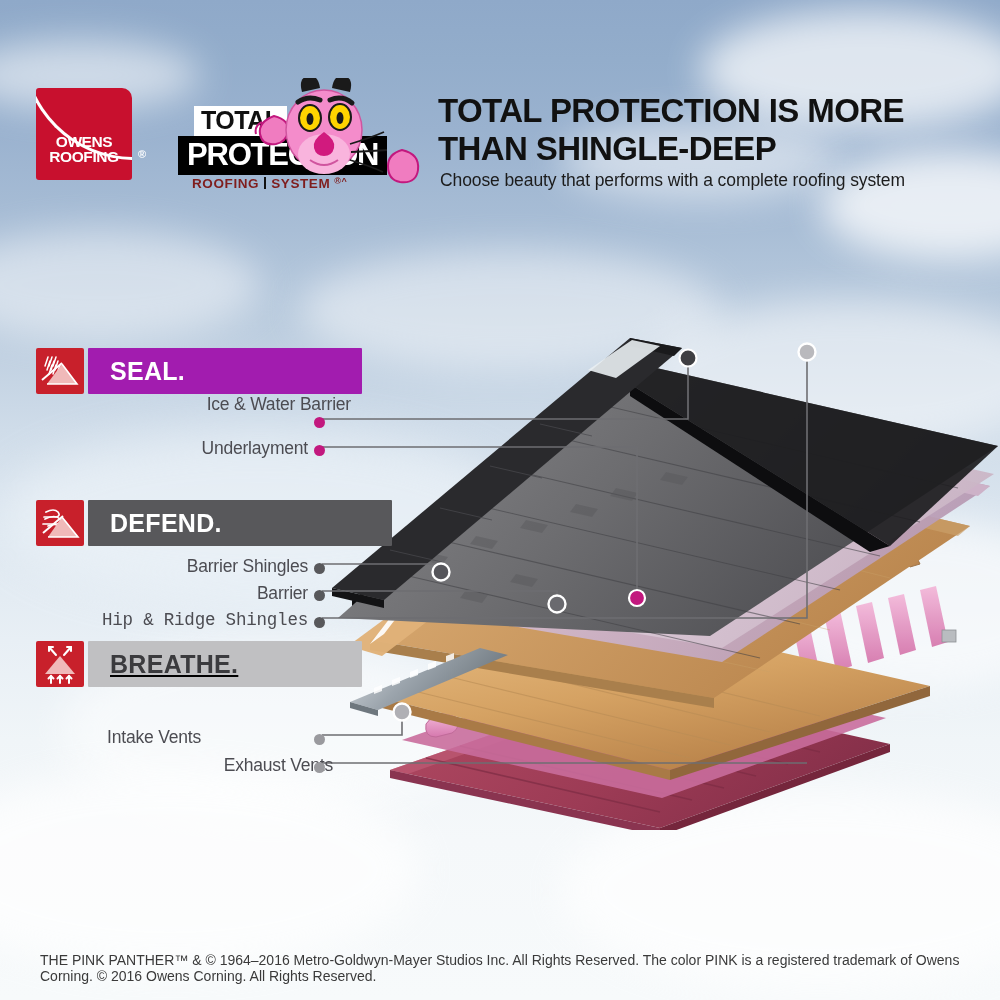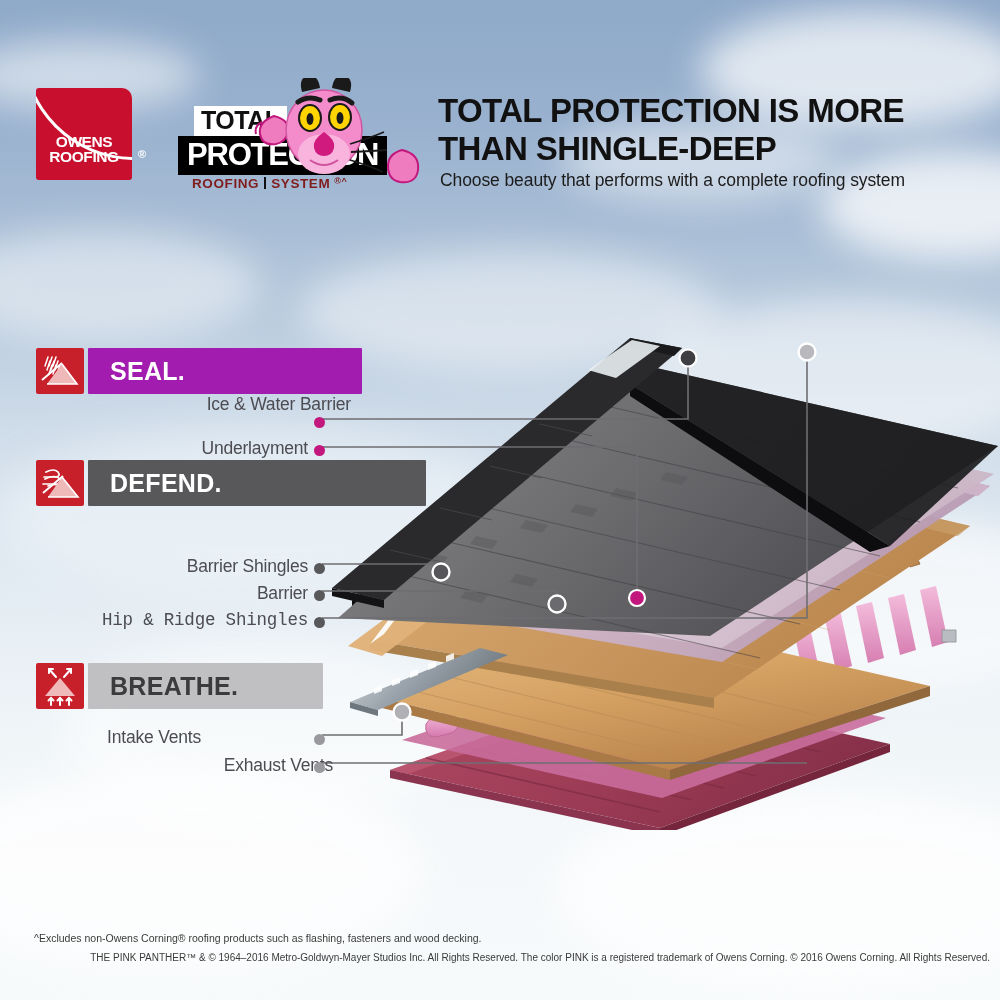--- a/index.html
+++ b/index.html
@@ -95,21 +95,21 @@
     position:absolute; text-align:right; font-size:17.5px;
     color:#4c4c52; white-space:nowrap; letter-spacing:-0.2px;
   }
 
   
   .roof-wrap { position:absolute; left:330px; top:300px; width:670px; height:530px; }
 
   
   .footer { position:absolute; left:34px; width:950px; color:#3a3a3a; }
   .foot1 { position:absolute; top:932px; font-size:10.5px; }
-  .foot2 { position:absolute; top:952px; font-size:10px; left:40px;text-align:right; }
+  .foot2 { position:absolute; top:952px; font-size:14px; left:40px; }
 </style>
 </head>
 <body>
 
 <div id="stage">
 
   <div class="sky"></div>
   <div class="cloud" style="left:-40px;top:40px;width:240px;height:70px;opacity:.55;"></div>
   <div class="cloud" style="left:700px;top:10px;width:330px;height:120px;opacity:.7;"></div>
   <div class="cloud" style="left:560px;top:120px;width:280px;height:80px;opacity:.5;"></div>
@@ -440,21 +440,21 @@
       <path d="M6 32 L26 15" stroke="#ffffff" stroke-width="2" fill="none"></path>
     </svg></div>
         <div class="cat-bar" style="background: #a21caf;">
           <span class="cat-label" style="color: rgb(255, 255, 255);">SEAL.</span>
         </div>
       </div>
       <div class="callout" style="top: 394px; left: 0px; width: 308px; margin-left: 43px;"><span>Ice &amp; Water Barrier</span></div>
       <div style="position: absolute; left: 314px; top: 417px; width: 11px; height: 11px; border-radius: 50%; background: rgb(194, 24, 126);"></div>
       <div class="callout" style="top: 438px; left: 0px; width: 308px;"><span>Underlayment</span></div>
       <div style="position: absolute; left: 314px; top: 445px; width: 11px; height: 11px; border-radius: 50%; background: rgb(194, 24, 126);"></div>
-      <div class="cat" style="top: 460px; width: 390px;">
+      <div class="cat" style="top: 500px; width: 356px;">
         <div class="cat-icon" style="background: rgb(200, 32, 43);">
     <svg viewBox="0 0 48 46" width="48" height="46">
       <g stroke="#ffffff" stroke-width="1.7" fill="none" stroke-linecap="round">
         <path d="M10 12 q8 -4 12 0 q3 4 -2 5 l-12 0"></path>
         <path d="M9 19 q10 -5 15 0 q3 4 -3 5 l-14 0"></path>
         <path d="M12 26 q7 -3 10 0"></path>
       </g>
       <path d="M26 17 L42 37 L12 37 Z" fill="#f0b9b9"></path>
       <path d="M26 17 L42 37 L12 37" fill="none" stroke="#ffffff" stroke-width="1.6"></path>
       <path d="M7 33 L27 16" stroke="#ffffff" stroke-width="2" fill="none"></path>
@@ -462,21 +462,21 @@
         <div class="cat-bar" style="background: rgb(88, 88, 91);">
           <span class="cat-label" style="color: rgb(255, 255, 255);">DEFEND.</span>
         </div>
       </div>
       <div class="callout" style="top: 556px; left: 0px; width: 308px;"><span>Barrier Shingles</span></div>
       <div style="position: absolute; left: 314px; top: 563px; width: 11px; height: 11px; border-radius: 50%; background: rgb(88, 88, 91);"></div>
       <div class="callout" style="top: 583px; left: 0px; width: 308px;"><span>Barrier</span></div>
       <div style="position: absolute; left: 314px; top: 590px; width: 11px; height: 11px; border-radius: 50%; background: rgb(88, 88, 91);"></div>
       <div class="callout" style="top: 610px; left: 0px; width: 308px; font-family: Liberation Mono, monospace;"><span>Hip &amp; Ridge Shingles</span></div>
       <div style="position: absolute; left: 314px; top: 617px; width: 11px; height: 11px; border-radius: 50%; background: rgb(88, 88, 91);"></div>
-      <div class="cat" style="top: 663px; width: 287px;">
+      <div class="cat" style="top: 641px; width: 326px; text-decoration: underline;">
         <div class="cat-icon" style="background: rgb(200, 32, 43);">
     <svg viewBox="0 0 48 46" width="48" height="46">
       <g stroke="#ffffff" stroke-width="2" fill="none" stroke-linecap="round">
         <path d="M20 14 L13 6"></path>
               <path d="M13 6 L17 6"></path>
               <path d="M13 6 L13 10"></path>
         <path d="M28 14 L35 6"></path>
               <path d="M35 6 L31 6"></path>
               <path d="M35 6 L35 10"></path>
       </g>
@@ -493,16 +493,15 @@
         <div class="cat-bar" style="background: rgb(192, 192, 194);">
           <span class="cat-label" style="color: rgb(59, 59, 62);">BREATHE.</span>
         </div>
       </div>
       <div class="callout" style="top: 727px; left: 0px; width: 308px; text-align: center;"><span>Intake Vents</span></div>
       <div style="position: absolute; left: 314px; top: 734px; width: 11px; height: 11px; border-radius: 50%; background: rgb(154, 154, 158);"></div>
       <div class="callout" style="top: 755px; left: 0px; width: 308px; margin-left: 25px;"><span>Exhaust Vents</span></div>
       <div style="position: absolute; left: 314px; top: 762px; width: 11px; height: 11px; border-radius: 50%; background: rgb(154, 154, 158);"></div>
     </div>
 
-  <div class="footer foot1">^Excludes non-Owens Corning® roofing products such as flashing, fasteners and wood decking.</div>
   <div class="footer foot2">THE PINK PANTHER™ &amp; © 1964–2016 Metro-Goldwyn-Mayer Studios Inc. All Rights Reserved. The color PINK is a registered trademark of Owens Corning. © 2016 Owens Corning.  All Rights Reserved.</div>
 
 </div>
 
 </body></html>

